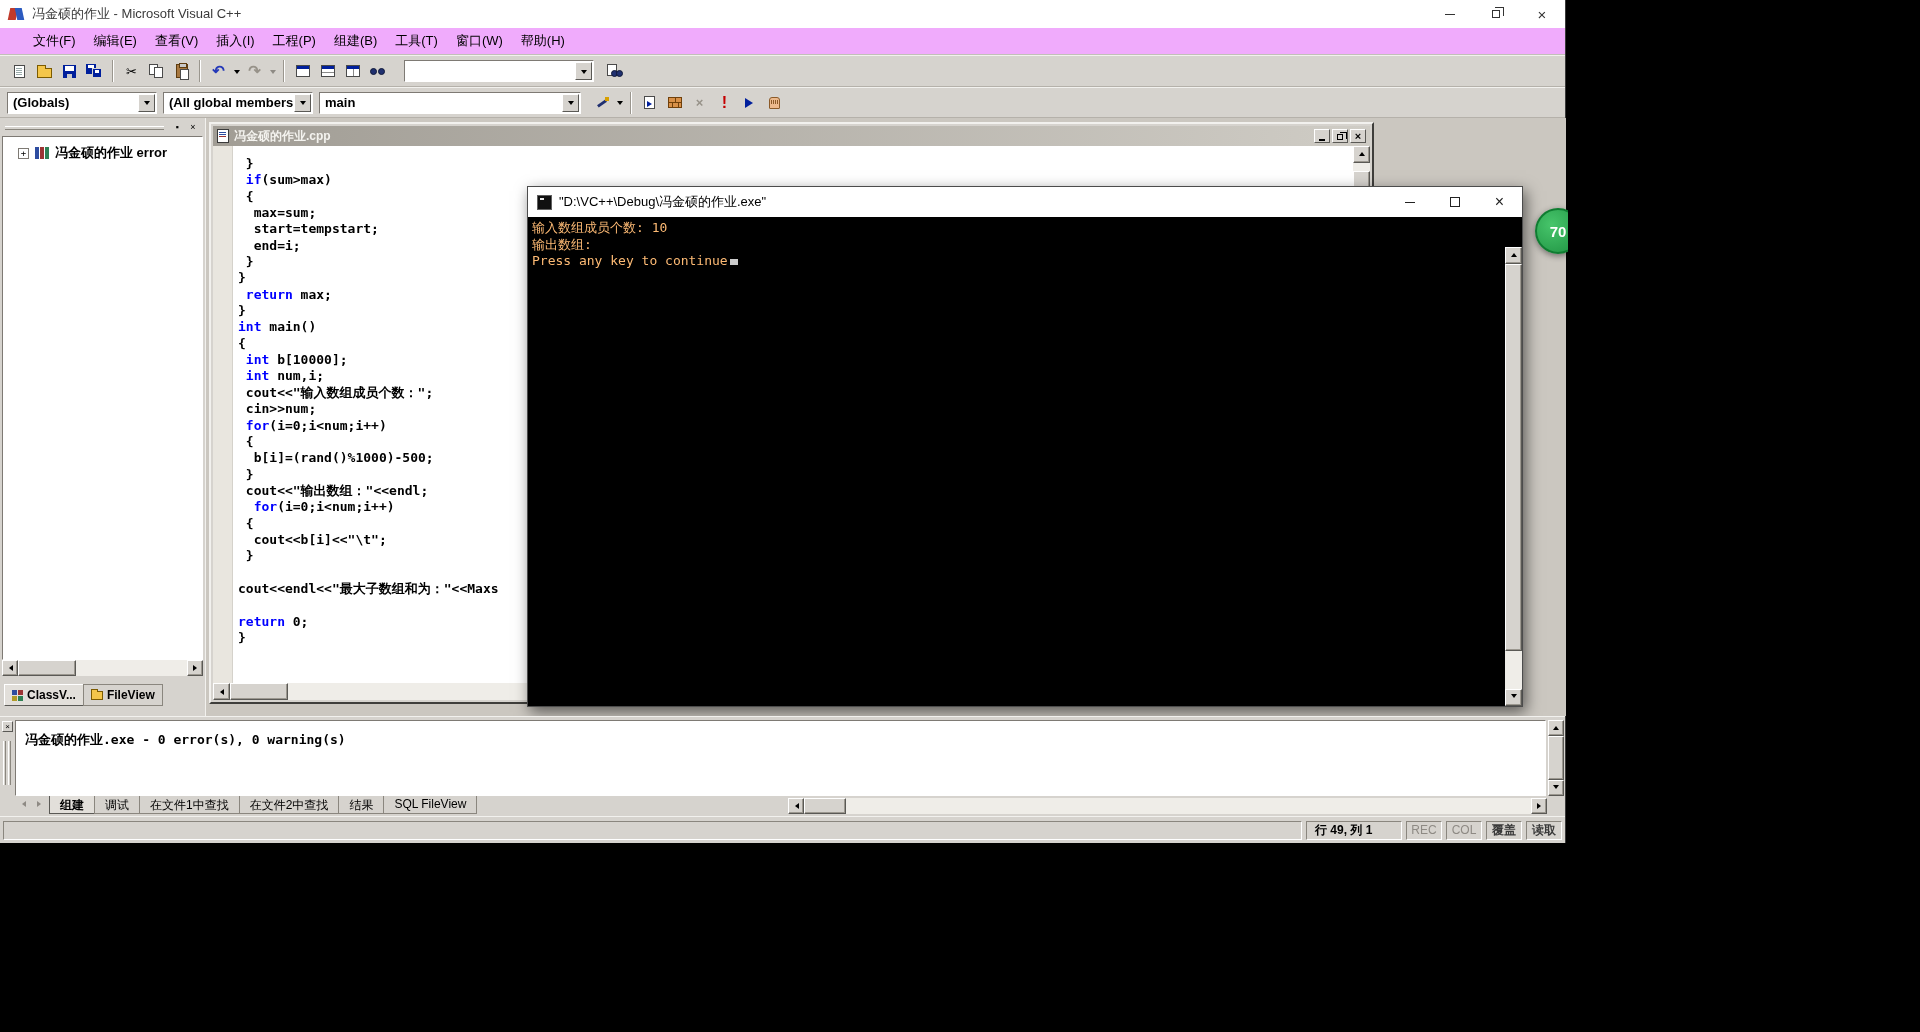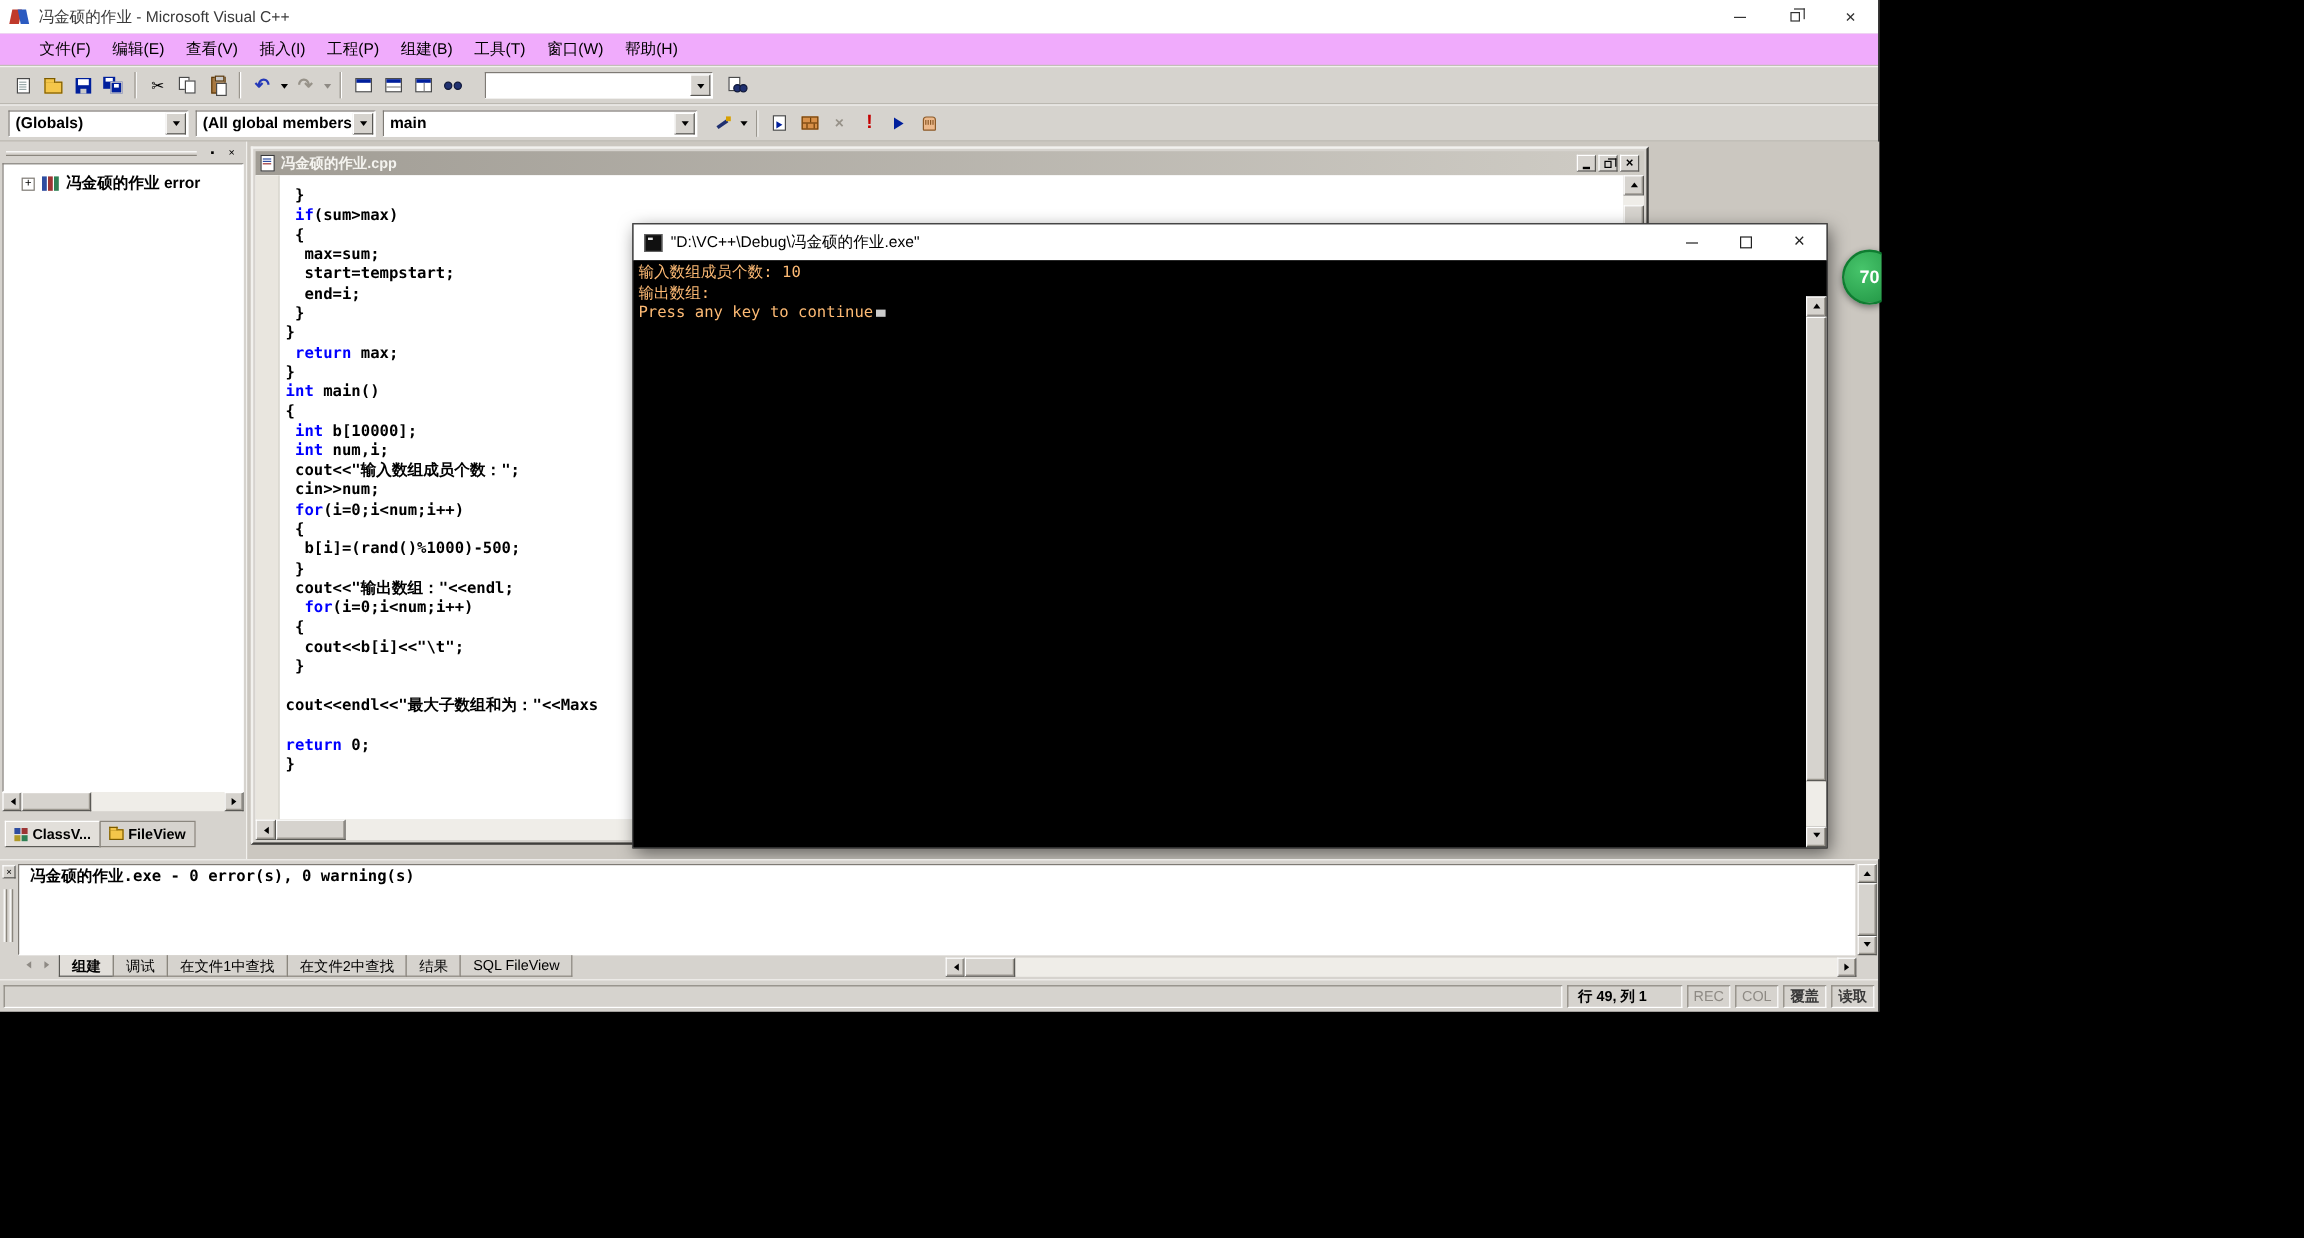--- a/index.html
+++ b/index.html
@@ -166,21 +166,21 @@
   .console-line{white-space:pre}
   .console-cursor{display:inline-block;width:8px;height:6px;background:#cccccc;margin-left:2px}
   #con-vscroll{position:absolute;right:0;top:30px;bottom:0;width:17px}
   #con-vscroll .vscroll{height:100%}
 
   
   #outputpane{position:absolute;left:0;top:716px;width:100%;height:100px;background:#d6d3ce;border-top:1px solid #f2f1ee}
   #out-grip{position:absolute;left:2px;top:4px;width:12px;bottom:4px}
   .out-close{width:11px;height:11px;border:1px solid;border-color:#fff #5a5955 #5a5955 #fff;background:#d6d3ce;font-size:8px;line-height:9px;text-align:center}
   .vridge{position:absolute;top:20px;width:3px;height:44px;border-left:1px solid #fff;border-right:1px solid #8a867e}
-  #out-content{position:absolute;left:15px;top:3px;width:1531px;height:76px;background:#fff;border:1px solid;border-color:#7e7a74 #fff #fff #7e7a74;font-family:"DejaVu Sans Mono",monospace;font-size:13px;font-weight:bold;padding:0 0 0 9px;overflow:hidden;white-space:pre}
+  #out-content{position:absolute;left:15px;top:3px;width:1531px;height:76px;background:#fff;border:1px solid;border-color:#7e7a74 #fff #fff #7e7a74;font-family:"DejaVu Sans Mono",monospace;font-size:13px;font-weight:bold;padding:10px 0 0 9px;overflow:hidden;white-space:pre}
   #out-vscroll{position:absolute;left:1548px;top:3px;width:16px;height:76px}
   #out-vscroll .vscroll{height:100%;width:16px}
   #out-vscroll .sbtn{width:16px;height:16px}
   #out-tabrow{position:absolute;left:15px;bottom:1px;height:19px;display:flex;align-items:flex-start}
   .tabscroll{width:16px;height:16px;display:flex;align-items:center;justify-content:center}
   .tabscroll .tri.left{border-right-color:#8e8a84}
   .tabscroll .tri.right{border-left-color:#8e8a84}
   #output-tabs{display:flex;margin-left:2px}
   .otab{padding:1px 10px;font-size:12px;border:1px solid #8a867e;border-top:none;margin-right:-1px;background:#d6d3ce;height:18px;white-space:nowrap}
   .otab.sel{font-weight:bold;background:#e2dfda;border-color:#5a5955}

